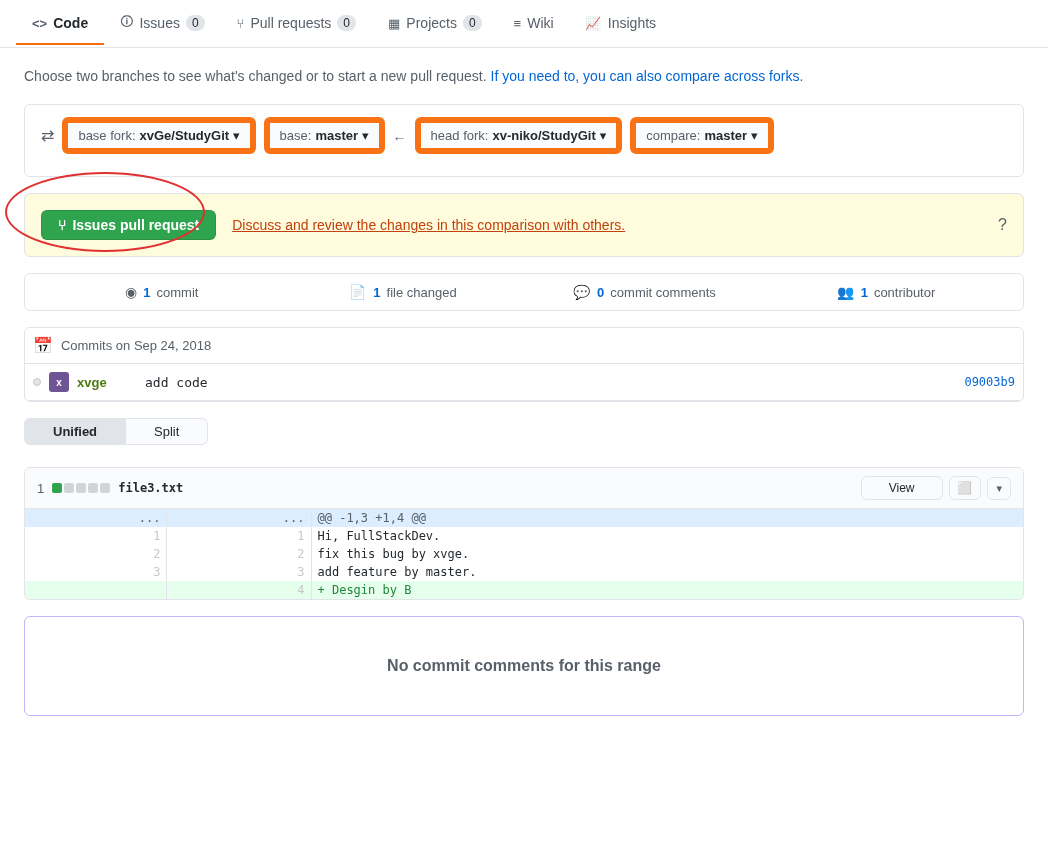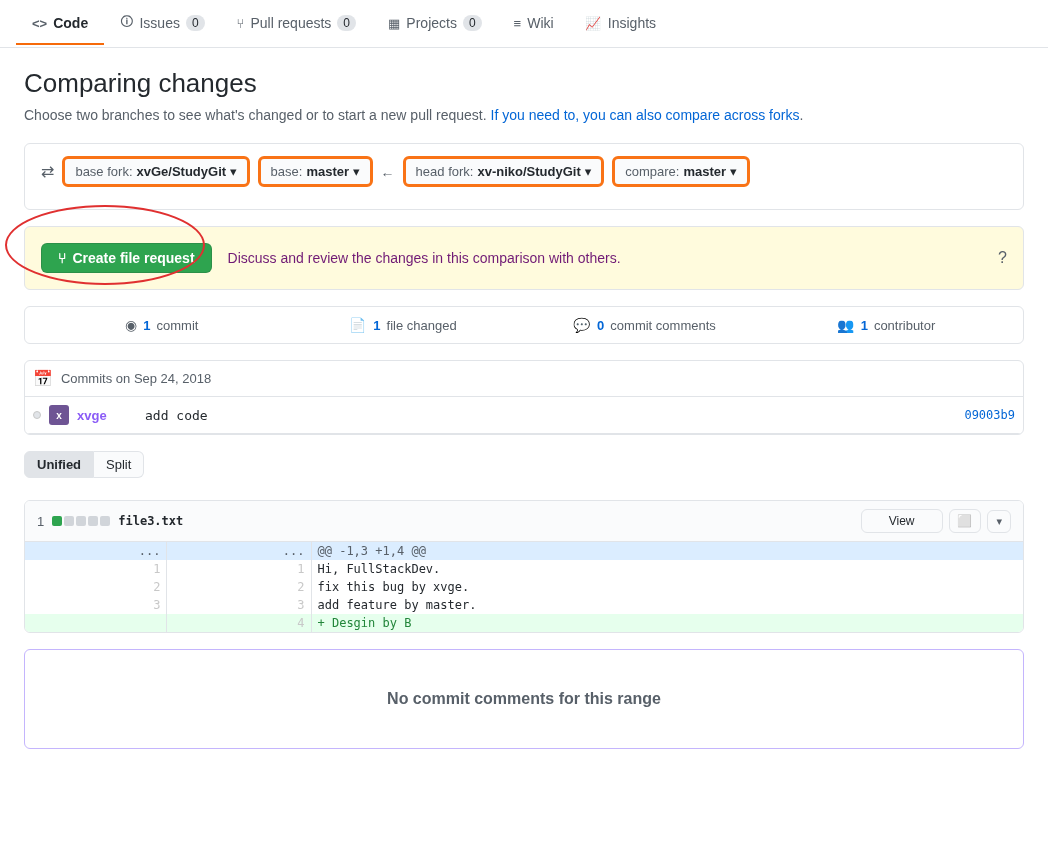--- a/index.html
+++ b/index.html
@@ -77,21 +77,21 @@
       gap: 8px;
       margin-bottom: 10px;
     }
     .compare-icon { color: #586069; font-size: 16px; }
     .select-btn {
       display: inline-flex;
       align-items: center;
       gap: 4px;
       padding: 5px 10px;
       background: #fafbfc;
-      border: 3px solid #f97316;
+      border: 6px solid #f97316;
       border-radius: 6px;
       cursor: pointer;
       font-size: 13px;
       color: #24292e;
     }
     .select-btn .label-prefix { color: #586069; }
     .select-btn .label-value { font-weight: 600; }
     .arrow-icon { color: #586069; font-size: 14px; }
     .merge-status {
       color: #22863a;
@@ -120,22 +120,23 @@
       padding: 6px 16px;
       font-size: 14px;
       font-weight: 600;
       cursor: pointer;
       white-space: nowrap;
       display: flex;
       align-items: center;
       gap: 6px;
     }
     .create-pr-desc {
-      color: #701a75;
+      color: #c2410c;
       font-size: 14px;
+      text-decoration: underline;
     }
     .help-icon {
       position: absolute;
       right: 16px;
       top: 50%;
       transform: translateY(-50%);
       color: #586069;
       cursor: pointer;
       font-size: 16px;
     }
@@ -210,21 +211,21 @@
       align-items: center;
       justify-content: center;
       color: #fff;
       font-size: 10px;
       font-weight: bold;
       flex-shrink: 0;
     }
     .commit-author {
       font-weight: 600;
       font-size: 13px;
-      color: #8b5cf6;
+      color: #4d7c0f;
       min-width: 60px;
     }
     .commit-message {
       flex: 1;
       font-size: 13px;
       color: #24292e;
       font-family: SFMono-Regular, Consolas, monospace;
     }
     .commit-hash {
       font-family: SFMono-Regular, Consolas, monospace;
@@ -332,21 +333,21 @@
     .diff-add td { background: #e6ffed; }
     .diff-add .diff-line-content { color: #22863a; }
 
     
     .view-toggle {
       display: flex;
       gap: 0;
       margin-bottom: 12px;
     }
     .toggle-btn {
-      padding: 5px 12px;
+      padding: 5px 28px;
       background: #fafbfc;
       border: 1px solid #e1e4e8;
       font-size: 13px;
       cursor: pointer;
       color: #24292e;
     }
     .toggle-btn:first-child { border-radius: 6px 0 0 6px; }
     .toggle-btn:last-child { border-radius: 0 6px 6px 0; border-left: none; }
     .toggle-btn.active {
       background: #e1e4e8;
@@ -416,21 +417,20 @@
     </div>
     <div class="nav-tab">
       <span class="tab-icon">📈</span>
       <span>Insights</span>
     </div>
   </div>
 </div>
 
 <div class="main-content">
 
-  <h1 class="page-title">Comparing changes</h1>
   <p class="subtitle">
     <span>Choose two branches to see what's changed or to start a new pull request.</span>
     <a> If you need to, you can also compare across forks</a><span>.</span>
   </p>
 
   <div class="compare-bar">
     <div class="compare-row">
       <span class="compare-icon">⇄</span>
       <button class="select-btn">
         <span class="label-prefix">base fork:</span>
@@ -454,21 +454,21 @@
         <span>▾</span>
       </button>
     </div>
   </div>
 
   <div class="create-pr-section" style="position:relative;">
 
     <div class="red-circle-annotation"></div>
     <button class="create-pr-btn">
       <span>⑂</span>
-      <span>Create file request</span>
+      <span>Issues pull request</span>
     </button>
     <span class="create-pr-desc">Discuss and review the changes in this comparison with others.</span>
     <span class="help-icon">?</span>
   </div>
 
   <div class="stats-row">
     <div class="stat-item">
       <span class="stat-icon">◉</span>
       <a><span>1</span></a>
       <span>commit</span>

